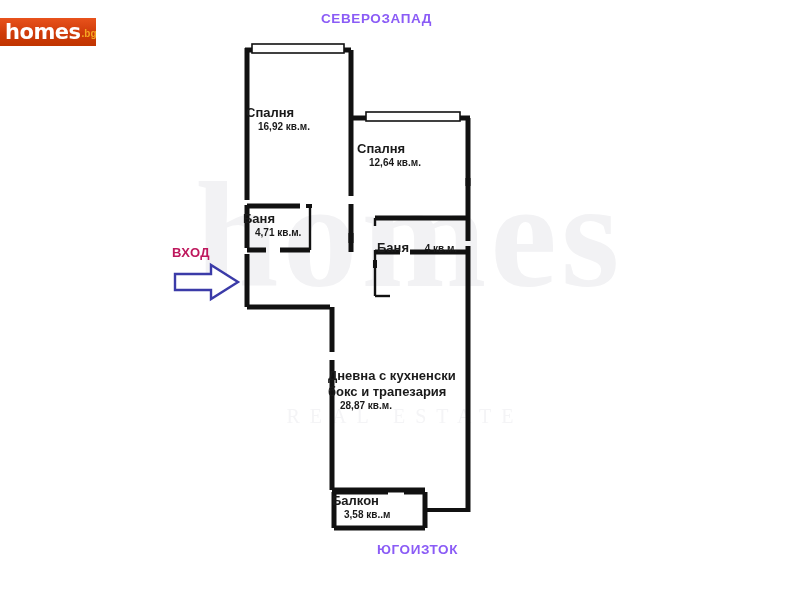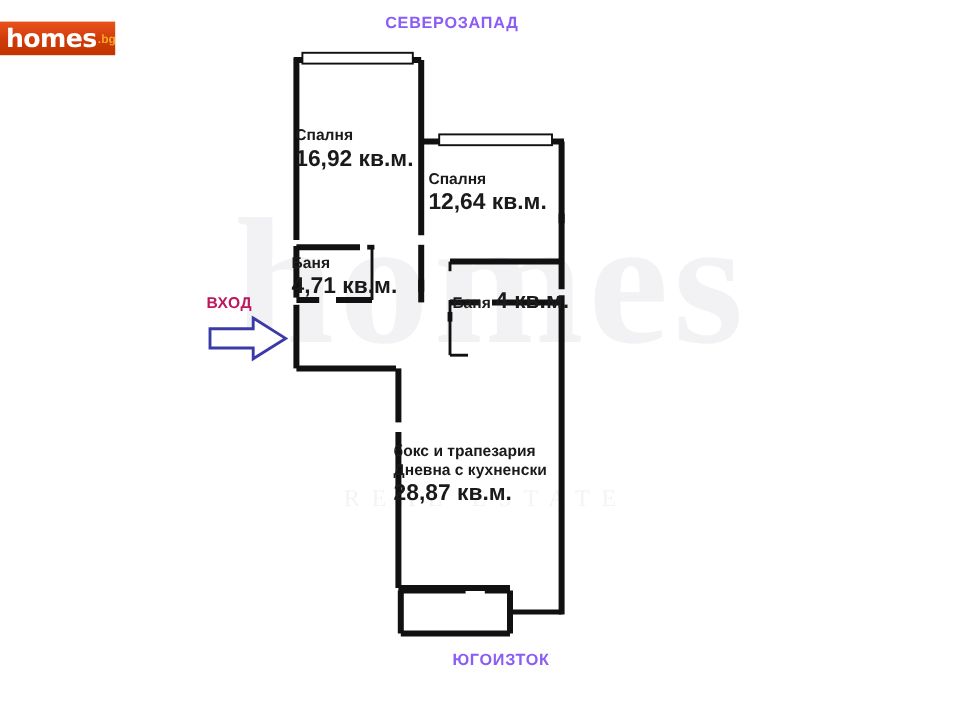--- a/index.html
+++ b/index.html
@@ -128,21 +128,21 @@
     position: absolute;
     text-align: left;
     color: #1a1a1a;
     font-weight: bold;
     font-family: "Liberation Sans", sans-serif;
     line-height: 1.22;
     white-space: nowrap;
   }
   .room .ln { display: block; }
   .room-name { font-size: 13px; }
-  .room-area { font-size: 19px; }
+  .room-area { font-size: 10px; padding-left: 12px; }
 
   #room-bedroom1 { left: 246px; top: 105px; width: 104px; }
   #room-bedroom2 { left: 357px; top: 141px; width: 112px; }
   #room-bath1    { left: 243px; top: 211px; width: 80px; }
   #room-bath2    { left: 377px; top: 240px; width: 100px; font-size: 13px; }
   #room-hall     { left: 253px; top: 264px; width: 160px; }
   #room-living   { left: 328px; top: 368px; width: 148px; }
   #room-balcony  { left: 332px; top: 493px; width: 96px; }
 
   #room-bath2 .ln { display: inline; }
@@ -250,19 +250,23 @@
 
   <div class="room" id="room-bath2">
     <span class="ln room-name">Баня</span>
     <span class="ln room-area">4 кв.м.</span>
   </div>
 
   <div class="room" id="room-hall">
   </div>
 
   <div class="room" id="room-living">
+    <span class="ln room-name">Дневна с кухненски</span>
     <span class="ln room-name">бокс и трапезария</span>
-    <span class="ln room-name">Дневна с кухненски</span>
     <span class="ln room-area">28,87 кв.м.</span>
   </div>
 
+  <div class="room" id="room-balcony">
+    <span class="ln room-name">Балкон</span>
+    <span class="ln room-area">3,58 кв..м</span>
+  </div>
 
 </div>
 
 </body></html>

